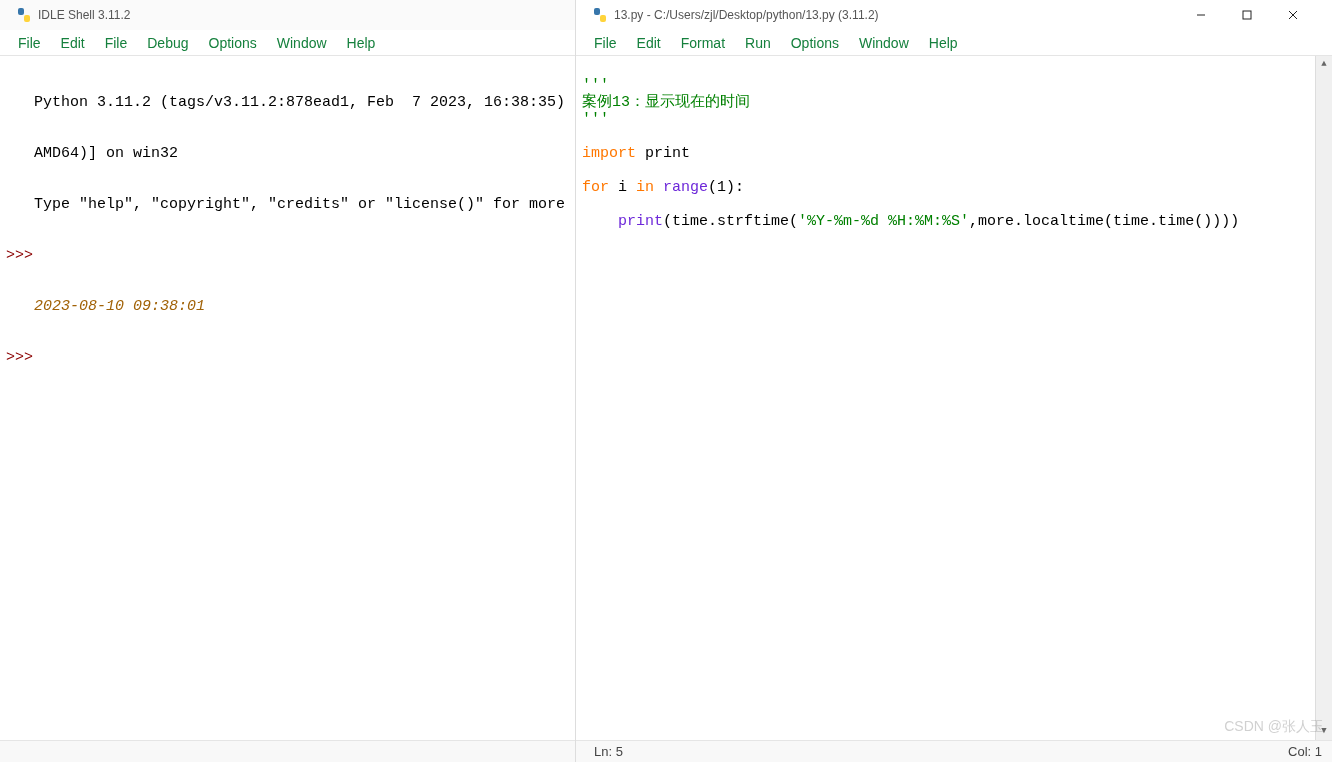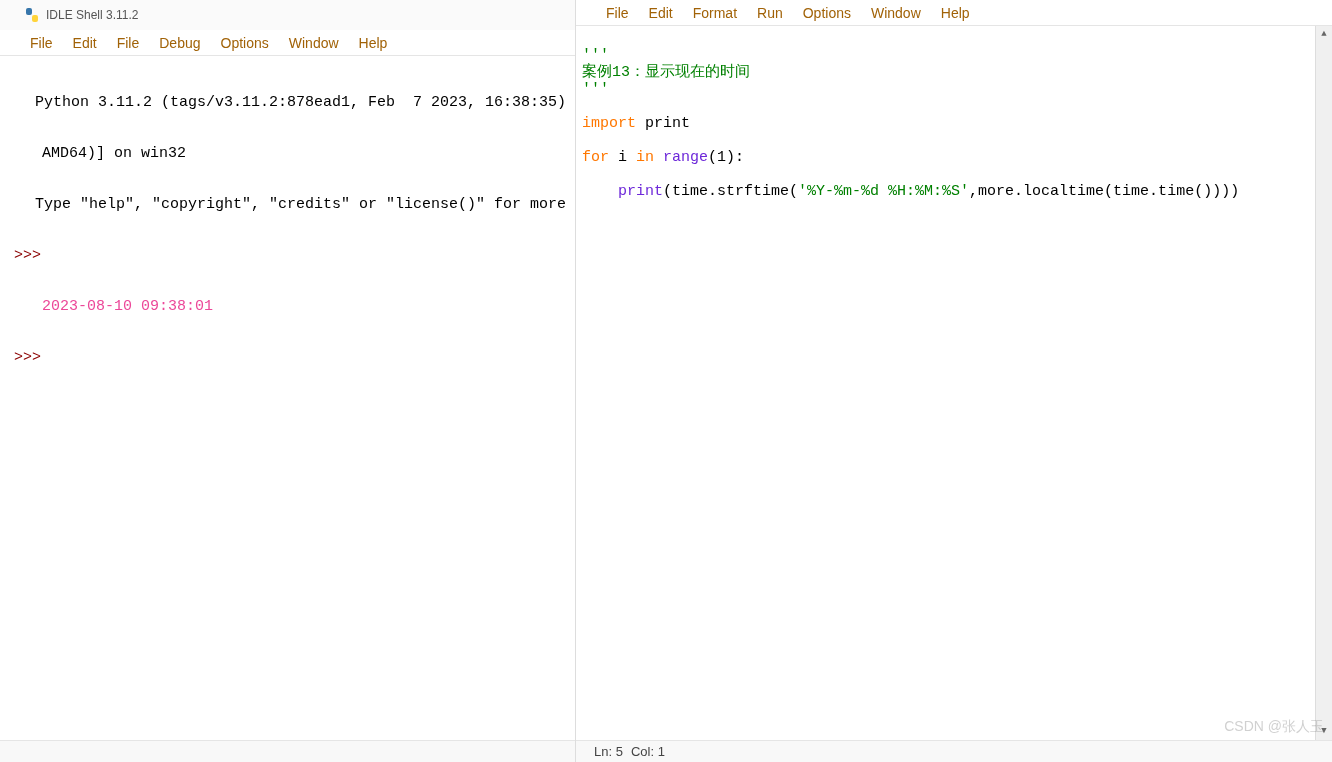--- a/index.html
+++ b/index.html
@@ -10,58 +10,58 @@
       width: 1332px;
       height: 762px;
       overflow: hidden;
       position: relative;
     }
     .container { display: flex; width: 100%; height: 100%; }
     .window { display: flex; flex-direction: column; background: #fff; height: 100%; position: relative; }
     .window-left { width: 576px; border-right: 1px solid #ddd; }
     .window-right { flex: 1; }
     .titlebar {
-      height: 30px; display: flex; align-items: center; padding: 0 24px;
+      height: 30px; display: flex; align-items: center; padding: 0 16px;
       background: #fff; color: #333; font-size: 12px;
     }
     .titlebar-left { background: #fafafa; }
     .titlebar-icon { width: 16px; height: 16px; margin-right: 6px; display:inline-block; }
     .titlebar-text { flex: 1; color: #555; }
     .win-controls { display: flex; gap: 0; }
     .win-btn { width: 46px; height: 30px; display: flex; align-items:center; justify-content:center; color:#222; }
     .menubar {
       height: 26px; display:flex; align-items:center; gap: 0;
-      border-bottom: 1px solid #e5e5e5; padding: 0 20px; font-size:14px;
-      color:#a16207;
+      border-bottom: 1px solid #e5e5e5; padding: 0 8px; font-size:14px;
+      color:#15803d;
     }
     .menu-item { padding: 3px 10px; cursor: default; }
     .content-area {
       flex:1; display:flex; position:relative; overflow:hidden;
       font-family: "Consolas","Courier New",monospace; font-size:15px;
       line-height: 17px; white-space: pre; color:#000;
     }
-    .shell-body { flex:1; padding: 4px 0 4px 8px; overflow:hidden; position: relative; }
+    .shell-body { flex:1; padding: 4px 0 4px 0; overflow:hidden; position: relative; }
     .shell-gutter { width: 34px; text-align:left; padding-left:6px; color:#770000; }
     .shell-line { display:flex; }
     .shell-text { flex:1; }
     .prompt { color:#8b0000; font-weight: normal; }
-    .blue-text { color:#ec4899; }
+    .blue-text { color:#a16207;font-style:italic; }
     .editor-body { flex:1; padding:4px 6px; position:relative; }
     .kw-orange { color:#ff7700; }
     .kw-purple { color:#6d28d9; }
     .str-green { color:#008000; }
     .scrollbar-v {
       width:17px; background:#f0f0f0; border-left:1px solid #ddd;
       display:flex; flex-direction:column; align-items:center;
     }
     .scroll-arrow { width:17px;height:17px; display:flex;align-items:center;justify-content:center;color:#666;font-size:9px;}
     .scroll-thumb { flex:1; }
     .statusbar {
       height:22px; border-top:1px solid #e5e5e5; display:flex;
-      align-items:center; justify-content:flex-start; padding:0 10px;
+      align-items:center; justify-content:space-between; padding:0 10px;
       font-size:13px; color:#444; background:#f8f8f8;
     }
     .status-cell { margin-left:8px; }
     .bottom-bar-left {
       height:22px; border-top:1px solid #e5e5e5; background:#f8f8f8;
     }
     .watermark {
       position: absolute; right: 8px; bottom: 26px; color: rgba(120,120,120,0.35);
       font-size: 14px; font-family: sans-serif; pointer-events:none;
     }
@@ -103,20 +103,42 @@
         <div class="shell-line"><span class="shell-gutter"></span><span class="shell-text">Type "help", "copyright", "credits" or "license()" for more </span></div>
         <div class="shell-line"><span class="shell-gutter prompt">&gt;&gt;&gt;</span><span class="shell-text"></span></div>
         <div class="shell-line"><span class="shell-gutter"></span><span class="shell-text blue-text">2023-08-10 09:38:01</span></div>
         <div class="shell-line"><span class="shell-gutter prompt">&gt;&gt;&gt;</span><span class="shell-text"></span></div>
       </div>
     </div>
     <div class="bottom-bar-left"></div>
   </div>
 
   <div class="window window-right">
+    <div class="titlebar">
+      <span class="titlebar-icon py-icon"></span>
+      <span class="titlebar-text">13.py - C:/Users/zjl/Desktop/python/13.py (3.11.2)</span>
+      <div class="win-controls">
+        <div class="win-btn">
+            <svg width="10" height="10">
+              <line x1="1" y1="5" x2="9" y2="5" stroke="#222" stroke-width="1"></line>
+            </svg>
+          </div>
+        <div class="win-btn">
+            <svg width="10" height="10">
+              <rect x="1" y="1" width="8" height="8" fill="none" stroke="#222" stroke-width="1"></rect>
+            </svg>
+          </div>
+        <div class="win-btn">
+            <svg width="10" height="10">
+              <line x1="1" y1="1" x2="9" y2="9" stroke="#222" stroke-width="1"></line>
+              <line x1="9" y1="1" x2="1" y2="9" stroke="#222" stroke-width="1"></line>
+            </svg>
+          </div>
+      </div>
+    </div>
     <div class="menubar">
       <div class="menu-item">File</div>
       <div class="menu-item">Edit</div>
       <div class="menu-item">Format</div>
       <div class="menu-item">Run</div>
       <div class="menu-item">Options</div>
       <div class="menu-item">Window</div>
       <div class="menu-item">Help</div>
     </div>
     <div class="content-area">

